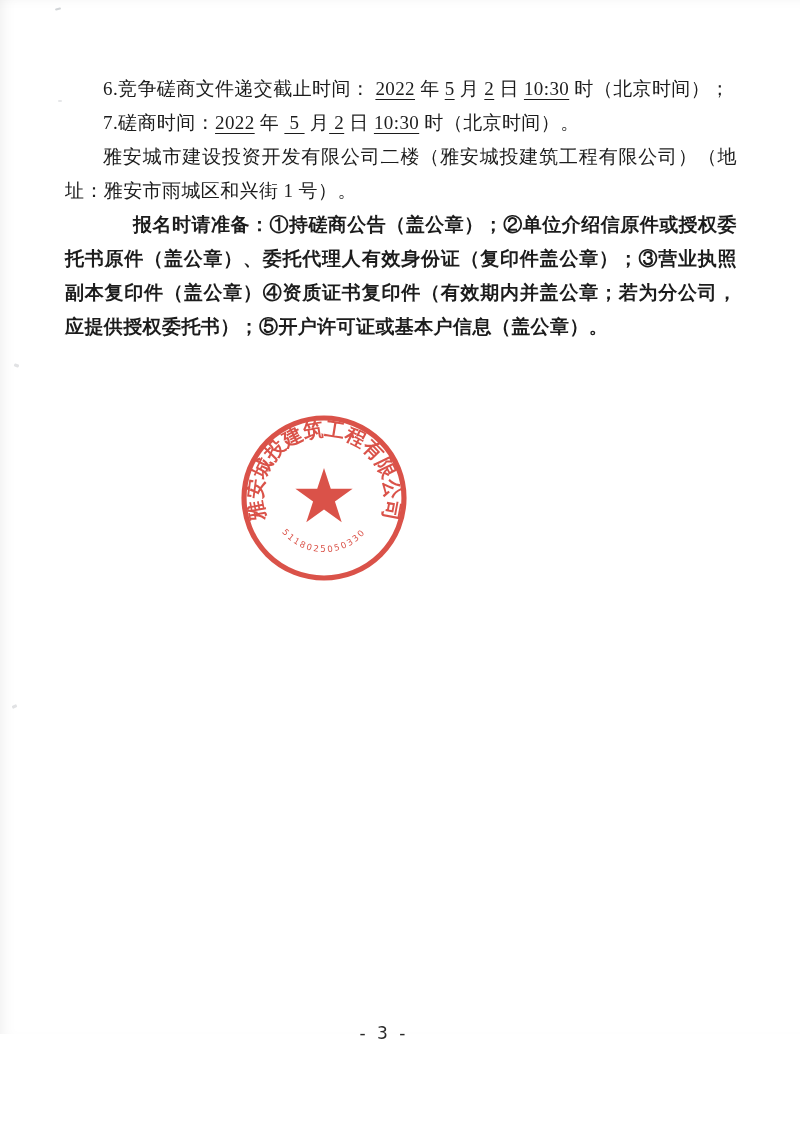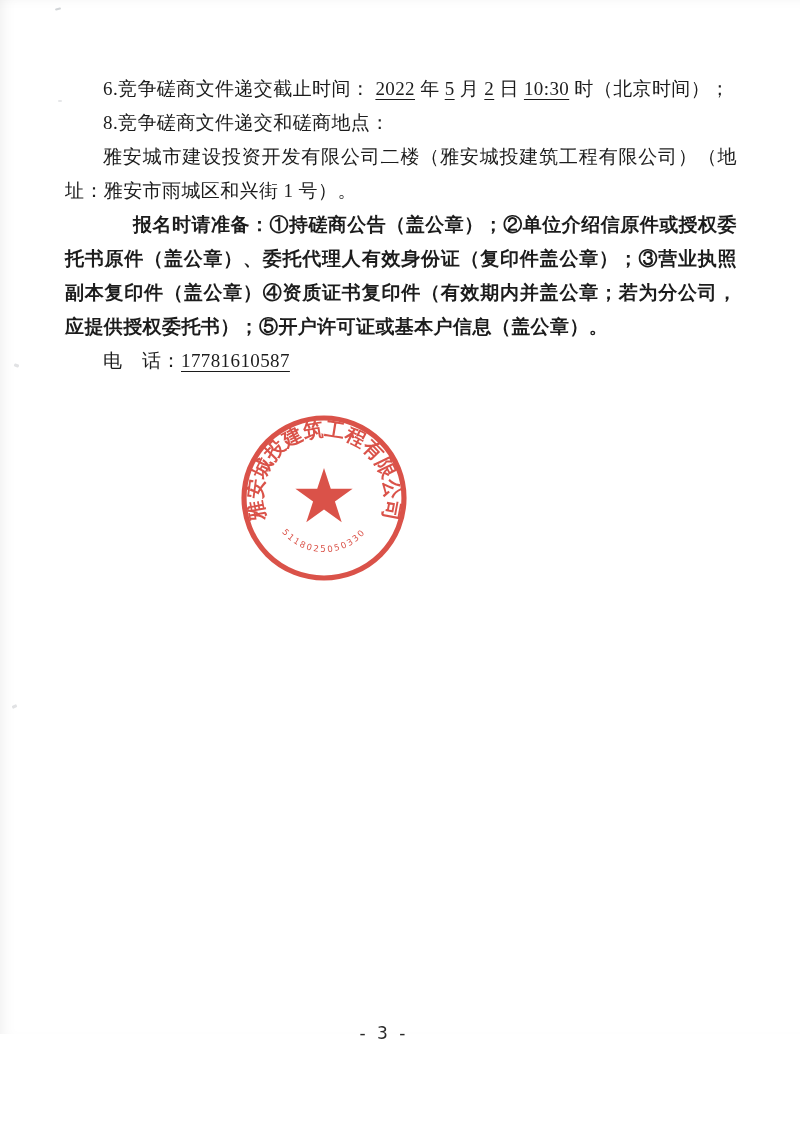--- a/index.html
+++ b/index.html
@@ -64,26 +64,23 @@
   .speck.s3{ left:12px; top:705px; width:5px; height:3px; transform:rotate(-25deg); opacity:.3;}
   .speck.s4{ left:58px; top:100px; width:4px; height:2px; opacity:.25;}
 </style>
 </head>
 <body>
 
 <div class="page">
 
   <div class="text-block">
     <p class="ind1"><span>6.竞争磋商文件递交截止时间： </span><span class="u">2022</span><span> 年 </span><span class="u">5</span><span> 月 </span><span class="u">2</span><span> 日 </span><span class="u">10:30</span><span> 时（北京时间）；</span></p>
-    <p class="ind1">8.竞争磋商文件递交和磋商地点：</p>
+    <p class="ind1"><span>7.磋商时间：</span><span class="u">2022</span><span> 年 </span><span class="u">&nbsp;5&nbsp;</span><span> 月</span><span class="u">&nbsp;2</span><span> 日 </span><span class="u">10:30</span><span> 时（北京时间）。</span></p>
     <p class="ind1">雅安城市建设投资开发有限公司二楼（雅安城投建筑工程有限公司）（地址：雅安市雨城区和兴街 1 号）。</p>
     <p class="ind2">报名时请准备：①持磋商公告（盖公章）；②单位介绍信原件或授权委托书原件（盖公章）、委托代理人有效身份证（复印件盖公章）；③营业执照副本复印件（盖公章）④资质证书复印件（有效期内并盖公章；若为分公司，应提供授权委托书）；⑤开户许可证或基本户信息（盖公章）。</p>
-    <p class="ind1 contact-line">
-      <span class="lbl">电　话：</span><span class="u">17781610587</span>
-    </p>
   </div>
 
   <div class="seal">
     <svg viewBox="0 0 200 200" xmlns="http://www.w3.org/2000/svg">
       <g fill="#d53a2f" stroke="none">
         <circle cx="100" cy="100" r="93" fill="none" stroke="#d53a2f" stroke-width="6"></circle>
         <path id="sealTopArc" d="M 34.75 130.4 A 72 72 0 1 1 165.25 130.4" fill="none"></path>
         <path id="sealBottomArc" d="M 50.4 138.8 A 63 63 0 0 0 149.6 138.8" fill="none"></path>
         <text font-size="23" font-family="Liberation Serif, DejaVu Serif, serif" font-weight="bold" fill="#d53a2f">
           <textPath href="#sealTopArc" startOffset="50%" text-anchor="middle">雅安城投建筑工程有限公司</textPath>

